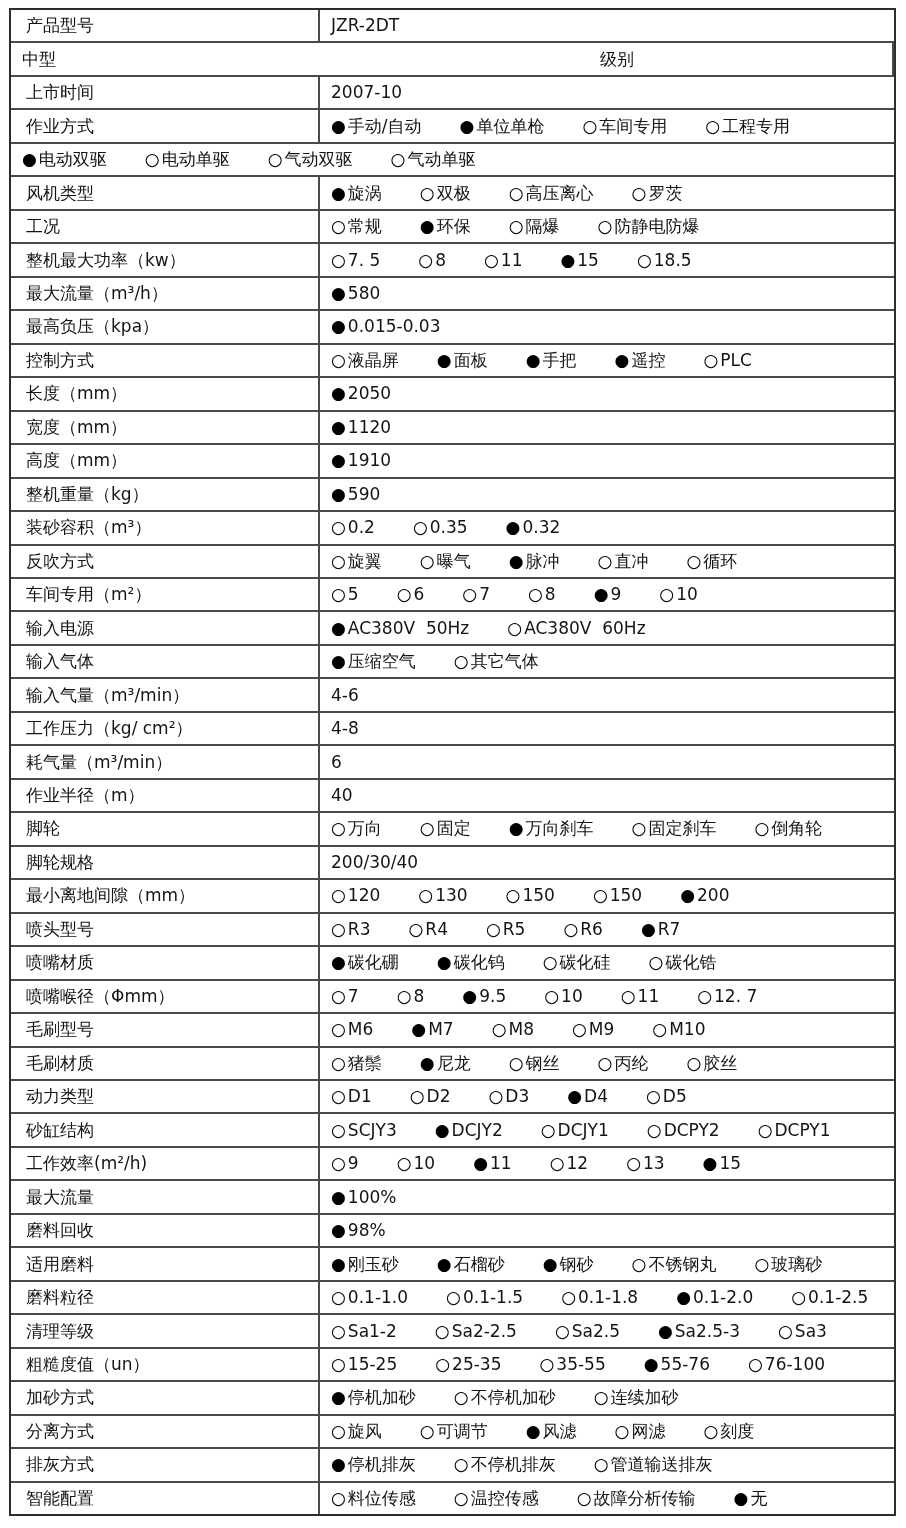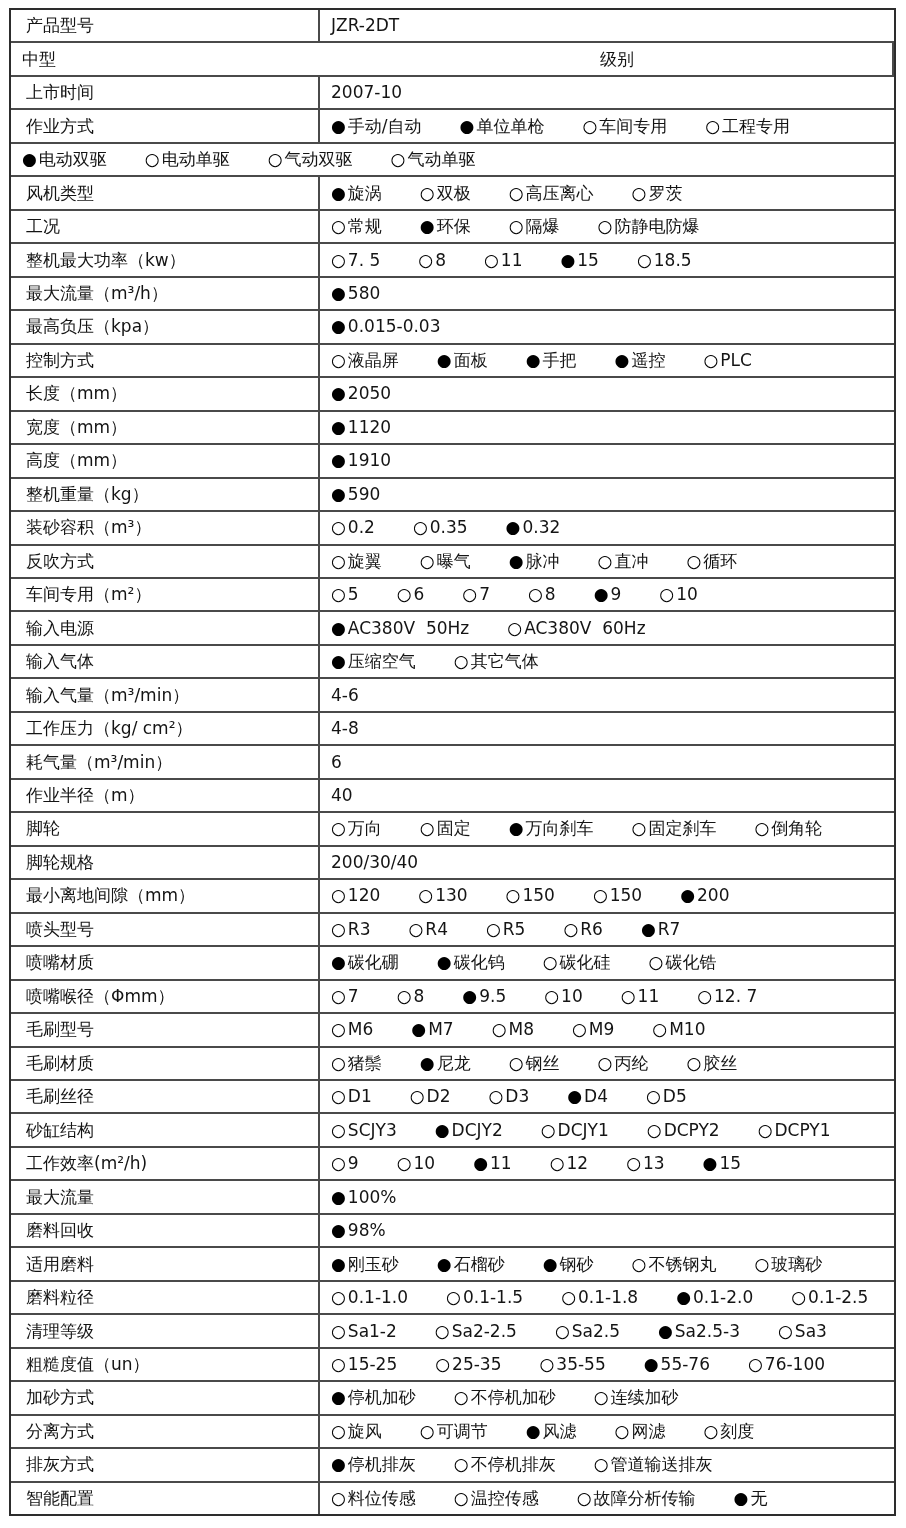--- a/index.html
+++ b/index.html
@@ -386,21 +386,21 @@
         <div class="cell value-cell">
           <span class="opt"><span class="radio">○</span><span class="opt-text">猪鬃</span></span>
           <span class="opt"><span class="radio">●</span><span class="opt-text">尼龙</span></span>
           <span class="opt"><span class="radio">○</span><span class="opt-text">钢丝</span></span>
           <span class="opt"><span class="radio">○</span><span class="opt-text">丙纶</span></span>
           <span class="opt"><span class="radio">○</span><span class="opt-text">胶丝</span></span>
         </div>
       </div>
       <div class="row">
         <div class="cell label-cell">
-          <span class="spec-label">毛刷丝径</span>
+          <span class="spec-label">动力类型</span>
         </div>
         <div class="cell value-cell">
           <span class="opt"><span class="radio">○</span><span class="opt-text">D1</span></span>
           <span class="opt"><span class="radio">○</span><span class="opt-text">D2</span></span>
           <span class="opt"><span class="radio">○</span><span class="opt-text">D3</span></span>
           <span class="opt"><span class="radio">●</span><span class="opt-text">D4</span></span>
           <span class="opt"><span class="radio">○</span><span class="opt-text">D5</span></span>
         </div>
       </div>
       <div class="row">

